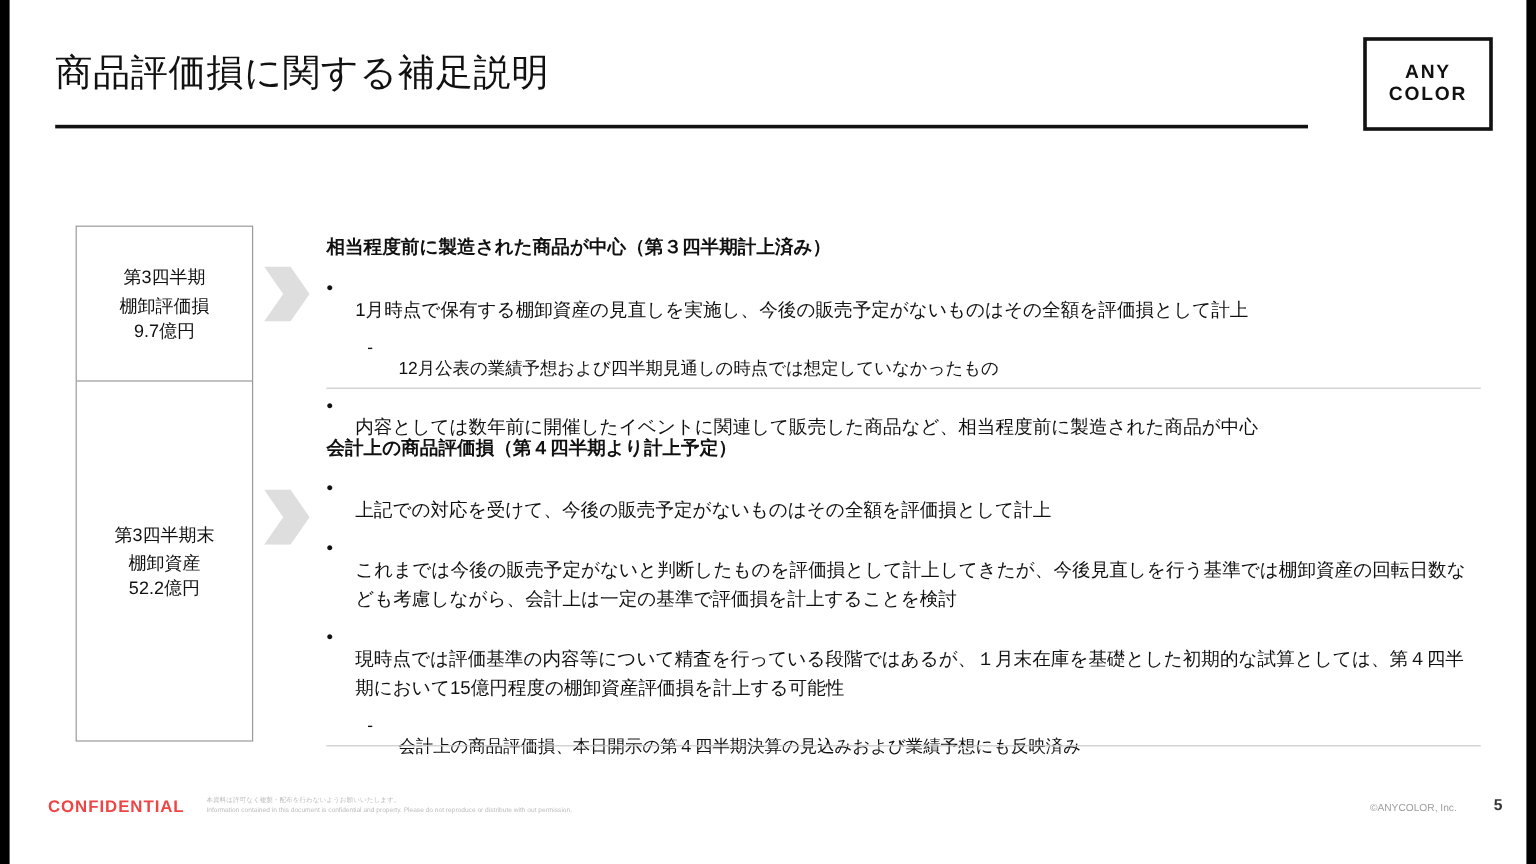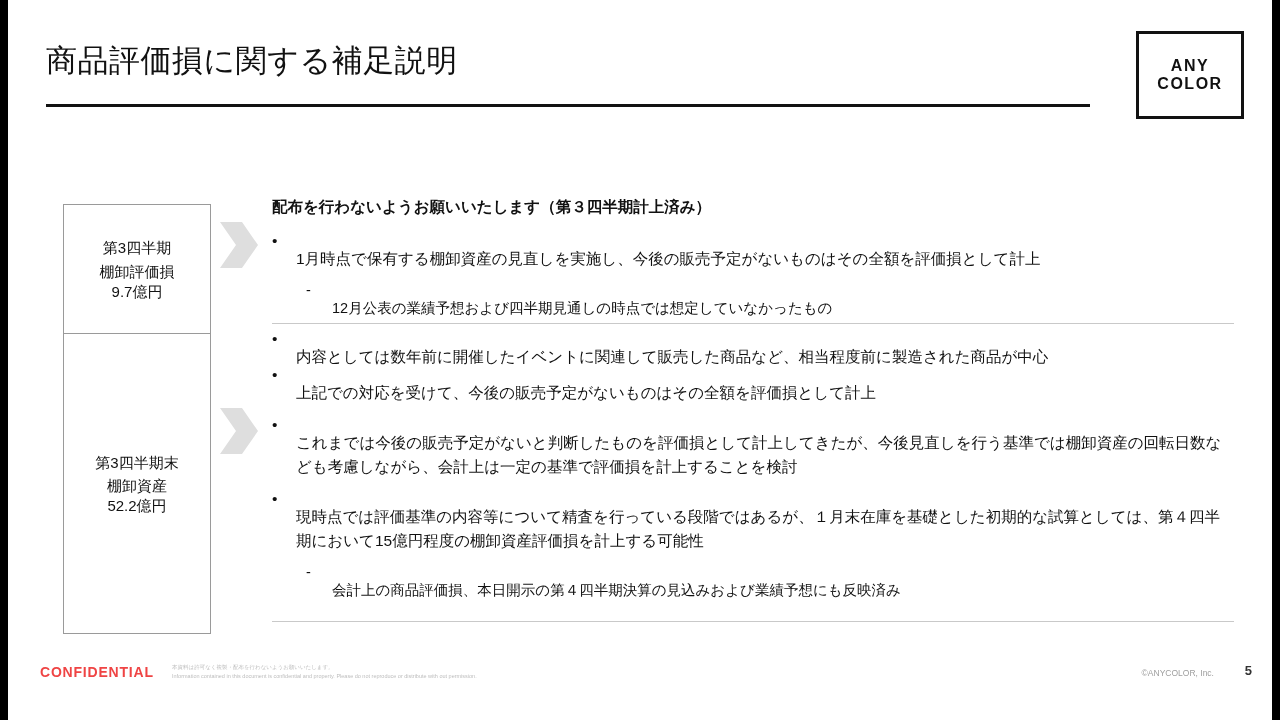--- a/index.html
+++ b/index.html
@@ -49,41 +49,41 @@
     height: 3px;
     background: #111111;
   }
 
   
   .logo {
     position: absolute;
     left: 1136px;
     top: 31px;
     width: 108px;
-    height: 88px;
+    height: 78px;
     border: 3px solid #111111;
     box-sizing: border-box;
     display: flex;
     flex-direction: column;
     align-items: center;
     justify-content: center;
     line-height: 1.12;
   }
   .logo-line {
     font-size: 16px;
     font-weight: bold;
     letter-spacing: 1.5px;
     color: #111111;
   }
 
   
   .label-col {
     position: absolute;
     left: 63px;
-    top: 204px;
+    top: 188px;
     width: 148px;
     height: 430px;
     border: 1px solid #9a9a9a;
     box-sizing: border-box;
   }
   .label-cell {
     position: absolute;
     left: 0;
     width: 146px;
     box-sizing: border-box;
@@ -233,38 +233,39 @@
       <polygon points="0,0 22,0 38,23 22,46 0,46 16,23" fill="#dedede"></polygon>
     </svg>
   </div>
   <div class="arrow" style="left:220px; top:408px;">
     <svg width="38" height="46" viewBox="0 0 38 46">
       <polygon points="0,0 22,0 38,23 22,46 0,46 16,23" fill="#dedede"></polygon>
     </svg>
   </div>
 
   <div class="content-block" style="top:196px;">
-    <div class="block-heading">配布を行わないようお願いいたします（第３四半期計上済み）</div>
+    <div class="block-heading">相当程度前に製造された商品が中心（第３四半期計上済み）</div>
     <div class="bullet-row">
       <span class="bullet-mark">•</span>
       <span class="bullet-text">1月時点で保有する棚卸資産の見直しを実施し、今後の販売予定がないものはその全額を評価損として計上</span>
     </div>
     <div class="bullet-row sub">
       <span class="bullet-mark dash">-</span>
       <span class="bullet-text">12月公表の業績予想および四半期見通しの時点では想定していなかったもの</span>
     </div>
     <div class="bullet-row">
       <span class="bullet-mark">•</span>
       <span class="bullet-text">内容としては数年前に開催したイベントに関連して販売した商品など、相当程度前に製造された商品が中心</span>
     </div>
   </div>
 
   <div class="divider" style="top:323px;"></div>
 
   <div class="content-block" style="top:363px;">
+    <div class="block-heading">会計上の商品評価損（第４四半期より計上予定）</div>
     <div class="bullet-row">
       <span class="bullet-mark">•</span>
       <span class="bullet-text">上記での対応を受けて、今後の販売予定がないものはその全額を評価損として計上</span>
     </div>
     <div class="bullet-row">
       <span class="bullet-mark">•</span>
       <span class="bullet-text">これまでは今後の販売予定がないと判断したものを評価損として計上してきたが、今後見直しを行う基準では棚卸資産の回転日数なども考慮しながら、会計上は一定の基準で評価損を計上することを検討</span>
     </div>
     <div class="bullet-row">
       <span class="bullet-mark">•</span>

